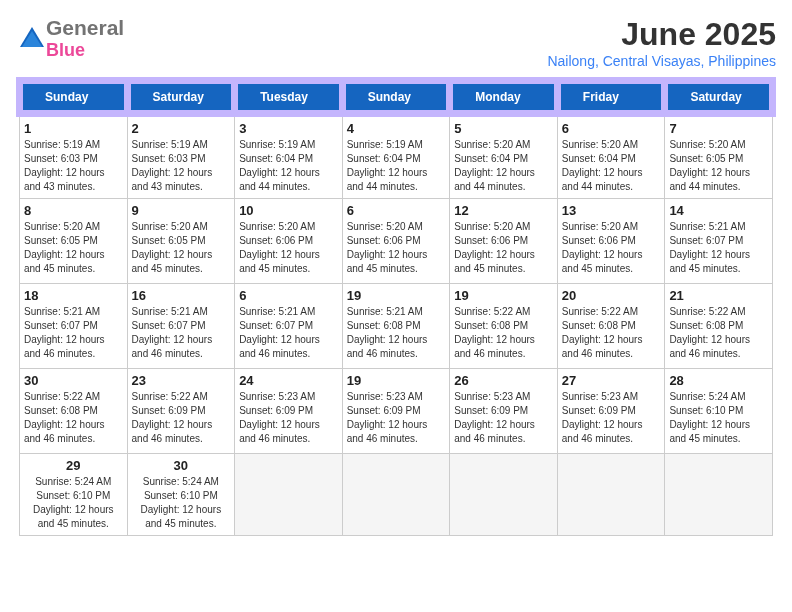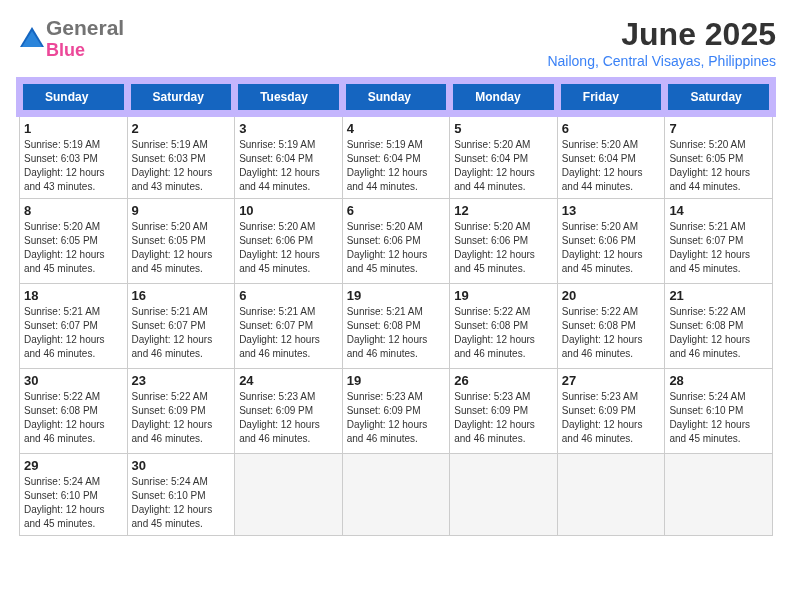--- a/index.html
+++ b/index.html
@@ -83,20 +83,21 @@
     .day-info {
       color: #333;
       line-height: 1.4;
       font-size: 10px;
     }
     .week-row td {
       height: 85px;
     }
     .last-row td {
       height: 75px;
+      text-align: center;
     }
   </style>
 </head>
 <body>
 
 <div class="header-area">
   <div class="logo">
     <svg class="logo-icon" viewBox="0 0 28 28">
       <polygon points="14,2 26,22 2,22" fill="#1565c0"></polygon>
       <polygon points="14,6 24,22 4,22" fill="#42a5f5" opacity="0.5"></polygon>

